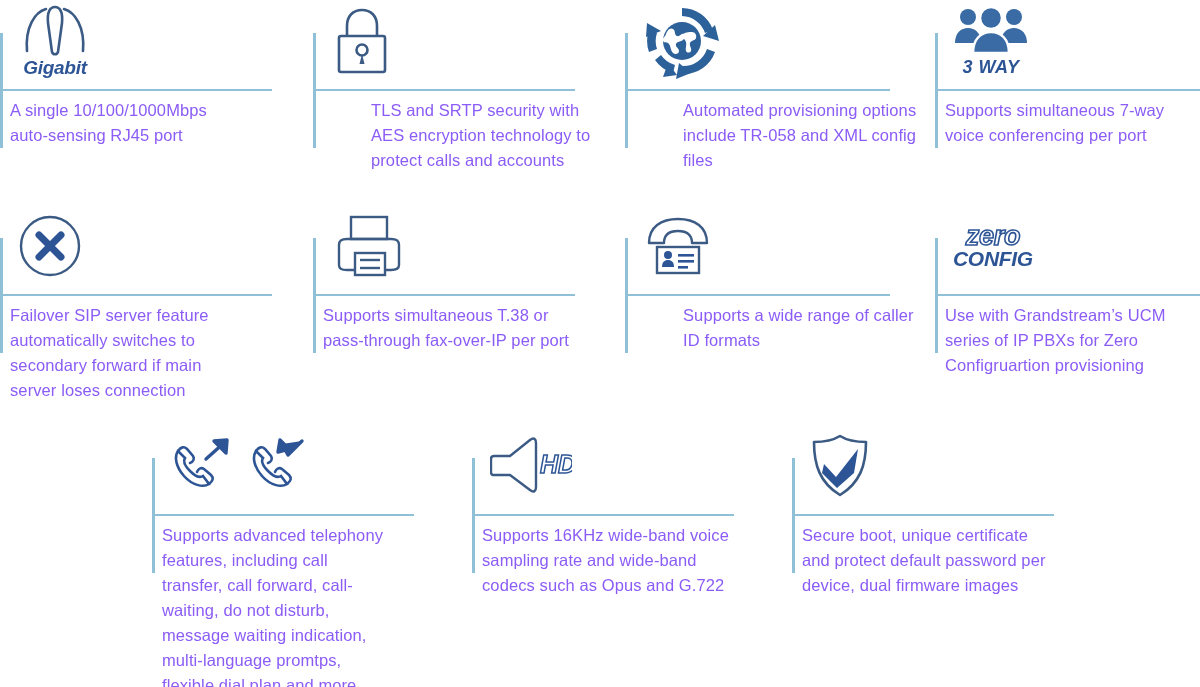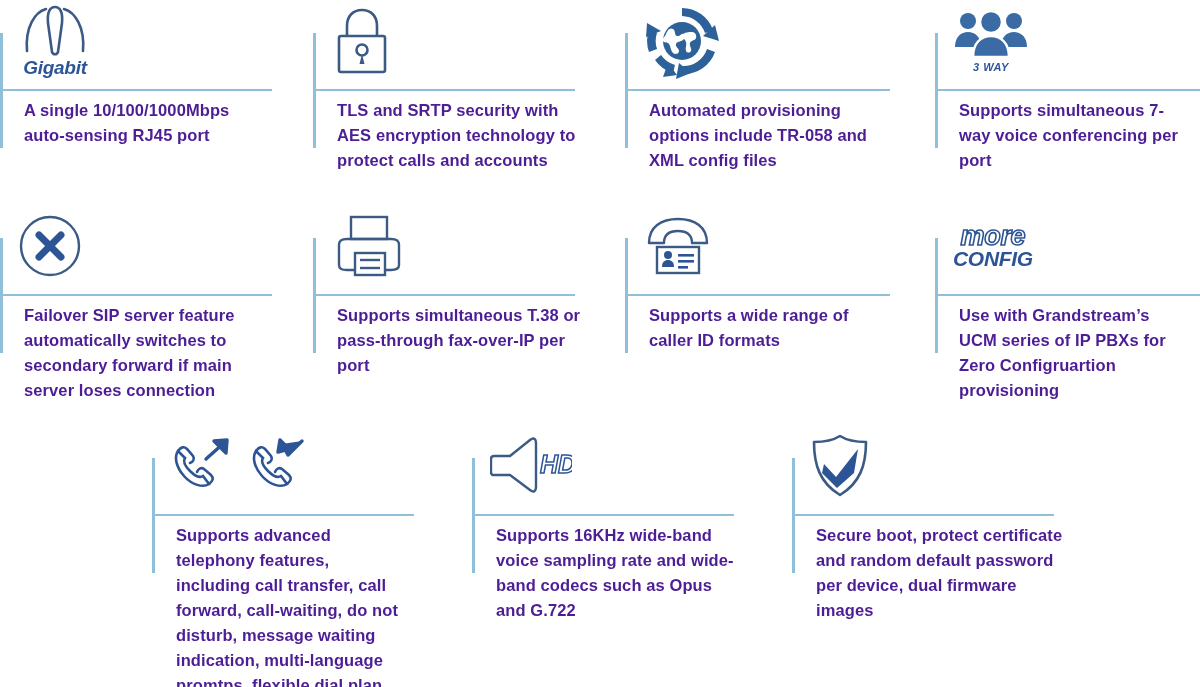--- a/index.html
+++ b/index.html
@@ -20,52 +20,51 @@
   }
   .cell .hline{
     position:absolute;left:0;top:89px;height:2px;
     background:#8fc0d8;
   }
   .cell .icon{
     position:absolute;left:18px;top:0px;
     height:82px;display:flex;align-items:center;
   }
   .cell .desc{
-    position:absolute;left:24px;top:98px;
-    font-size:16.5px;line-height:25px;color:#4c1d95;
+    position:absolute;left:10px;top:98px;
+    font-size:16.5px;line-height:25px;color:#8b5cf6;
     letter-spacing:0.1px;
-    font-weight:bold;
   }
 
   
   .r1{top:0;}
   .r2{top:205px;}
   .r3{top:425px;}
 
   .c1{left:0px;}  .c2{left:313px;} .c3{left:625px;} .c4{left:935px;}
   .b1{left:152px;} .b2{left:472px;} .b3{left:792px;}
 
   .w272 .hline{width:272px;}
   .w262 .hline{width:262px;}
   .w265 .hline{width:265px;}
 
   
   .t230 .desc{width:232px;}
-  .t240 .desc{width:242px;}
+  .t240 .desc{width:242px;margin-left:48px;}
   .t245 .desc{width:250px;}
   .t220 .desc{width:225px;}
 
   
   .wordmark{
     font-family:"Liberation Sans", sans-serif;
     font-weight:bold;font-style:italic;
     color:#2d5596;letter-spacing:-0.3px;
   }
   .gigabit-word{font-size:19px;}
-  .threeway-word{font-size:11px;letter-spacing:0.5px;}
+  .threeway-word{font-size:18px;letter-spacing:0.5px;}
   .zero-word{font-size:27px;line-height:24px;
      -webkit-text-stroke:1.6px #2d5596;color:#ffffff;}
   .config-word{font-size:21px;line-height:21px;text-align:center;}
 
   .stack{display:flex;flex-direction:column;align-items:center;}
   .iconrow{display:flex;align-items:flex-end;gap:16px;}
 </style>
 </head>
 <body>
 
@@ -202,21 +201,21 @@
       </svg>
     </div>
     <div class="desc">Supports a wide range of caller ID formats</div>
   </div>
 
   <div class="cell r2 c4 w265 t230">
     <div class="vbar"></div>
     <div class="hline"></div>
     <div class="icon">
       <div class="stack" style="align-items:center;">
-        <div class="wordmark zero-word">more</div>
+        <div class="wordmark zero-word">zero</div>
         <div class="wordmark config-word">CONFIG</div>
       </div>
     </div>
     <div class="desc">Use with Grandstream’s UCM series of IP PBXs for Zero Configruartion provisioning</div>
   </div>
 
   <div class="cell r3 b1 w262 t220">
     <div class="vbar"></div>
     <div class="hline"></div>
     <div class="icon">
@@ -262,16 +261,16 @@
 
   <div class="cell r3 b3 w262 t245">
     <div class="vbar"></div>
     <div class="hline"></div>
     <div class="icon">
       <svg width="60" height="66" viewBox="0 0 60 66">
         <path d="M30 3 C22 8 12 9 4 9 C4 32 10 50 30 62 C50 50 56 32 56 9 C48 9 38 8 30 3 Z" fill="none" stroke="#3b5a84" stroke-width="2.6" stroke-linejoin="round"></path>
         <path d="M14 31 L26 44 L48 16 L44 40 L27 55 L12 40 Z" fill="#2d5596"></path>
       </svg>
     </div>
-    <div class="desc">Secure boot, protect certificate and random default password per device, dual firmware images</div>
+    <div class="desc">Secure boot, unique certificate and protect default password per device, dual firmware images</div>
   </div>
 
 </div>
 
 </body></html>

